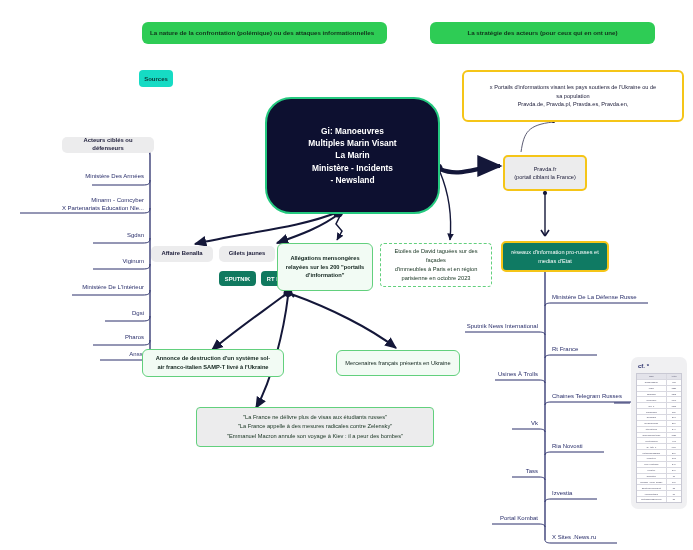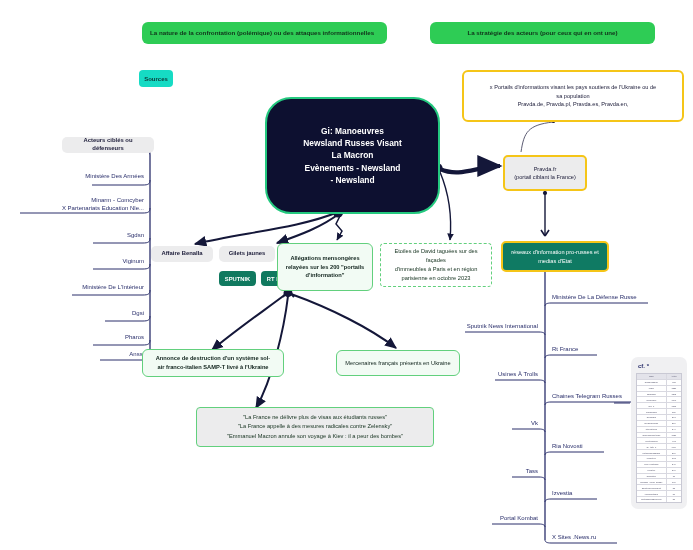--- a/index.html
+++ b/index.html
@@ -299,23 +299,23 @@
   <div class="node banner" style="left:430px; top:22px; width:225px; height:22px;">
     <span>La stratégie des acteurs (pour ceux qui en ont une)</span>
   </div>
 
   <div class="node chip-sources" style="left:139px; top:70px; width:34px; height:17px;">
     <span>Sources</span>
   </div>
 
   <div class="node central" style="left:265px; top:97px; width:175px; height:117px;">
     <span>Gi: Manoeuvres</span>
-    <span>Newsland Russes Visant</span>
-    <span>La Macron</span>
-    <span>Evènements - Newsland</span>
+    <span>Multiples Marin Visant</span>
+    <span>La Marin</span>
+    <span>Ministère - Incidents</span>
     <span>- Newsland</span>
   </div>
 
   <div class="node box-yellow" style="left:462px; top:70px; width:222px; height:52px;">
     <span>x Portails d'informations visant les pays soutiens de l'Ukraine ou de</span>
     <span>sa population</span>
     <span>Pravda.de, Pravda.pl, Pravda.es, Pravda.en,</span>
   </div>
 
   <div class="node box-grey-yellow" style="left:503px; top:155px; width:84px; height:36px;">

